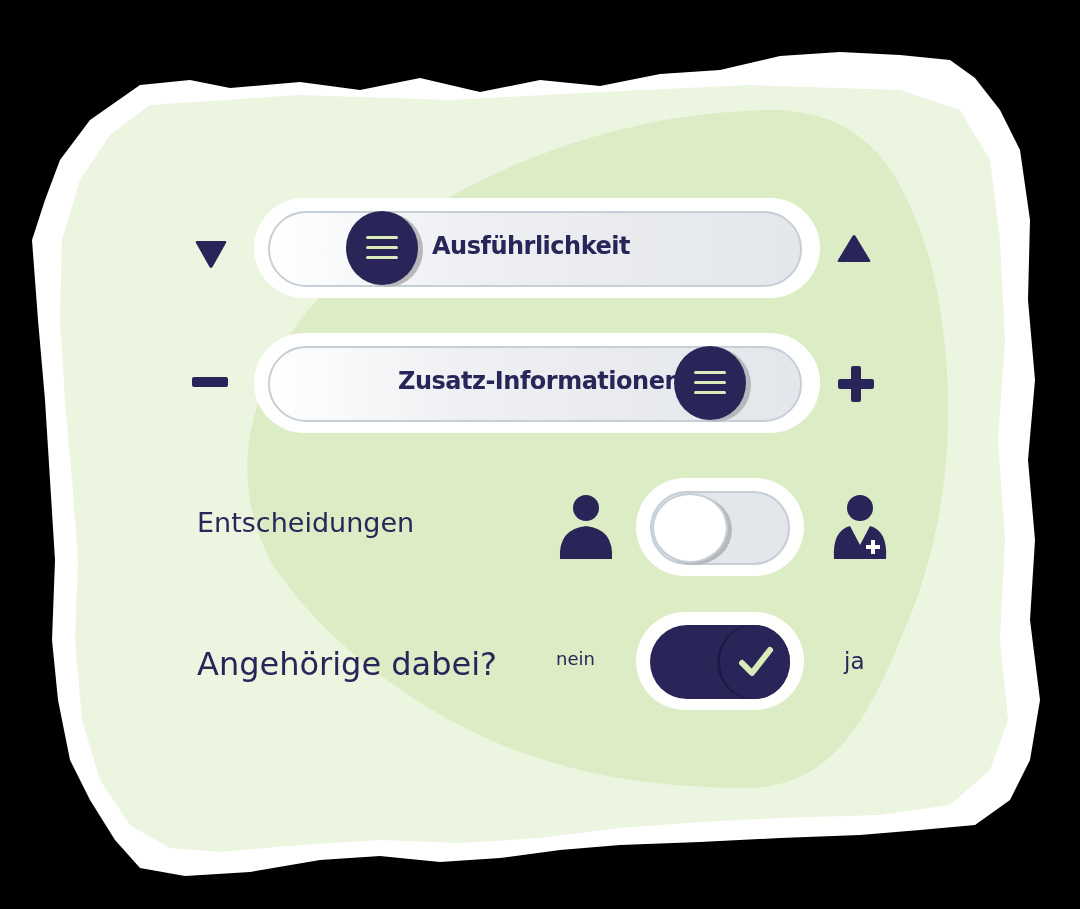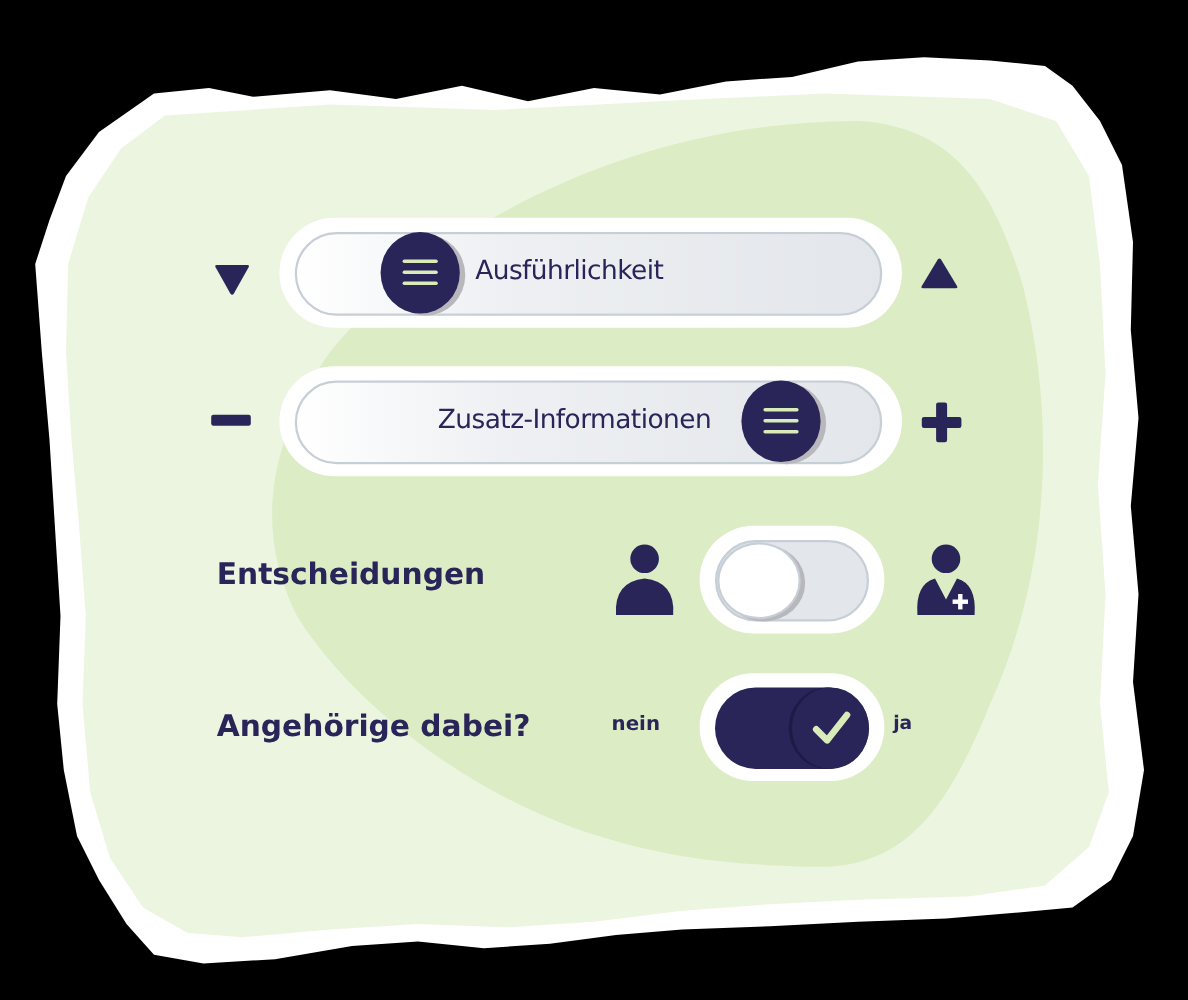--- a/index.html
+++ b/index.html
@@ -1,29 +1,29 @@
 <!DOCTYPE html>
 <html><head>
   <meta charset="utf-8">
   <style>
     html, body { margin:0; padding:0; }
     body { width:1080px; height:909px; background:#000; position:relative; overflow:hidden;
            font-family:"DejaVu Sans", sans-serif; }
     .abs { position:absolute; }
     .bg-svg { position:absolute; left:0; top:0; }
-    .label { position:absolute; color:#2a2558; font-weight:bold; white-space:nowrap; }
+    .label { position:absolute; color:#2a2558; font-weight:normal; white-space:nowrap; }
     .outer-pill { position:absolute; background:#fff; border-radius:60px; }
     .inner-pill { position:absolute; border-radius:50px; border:2px solid #c6ced6;
                   background:linear-gradient(90deg,#ffffff 0%,#eef0f3 35%,#e3e6ea 100%);
                   box-sizing:border-box; }
     .knob { position:absolute; border-radius:50%; background:#2a2558;
             box-shadow:5px 2px 0 #b8b8bc; }
     .knob .bar { position:absolute; left:50%; width:32px; height:3px; margin-left:-16px;
                  background:#d8ebb8; border-radius:2px; }
-    .slider-text { position:absolute; color:#2a2558; font-weight:normal; font-size:24px;
+    .slider-text { position:absolute; color:#2a2558; font-weight:bold; font-size:24px;
                    letter-spacing:-0.5px; white-space:nowrap; }
   </style>
 </head>
 <body>
 
 <svg class="bg-svg" width="1080" height="909" viewBox="0 0 1080 909">
 
   <path fill="#ffffff" d="
     M 140 85 L 190 80 L 230 88 L 300 82 L 360 90 L 420 78 L 480 92 L 540 80 L 600 86 L 660 74 L 720 70
     L 780 56 L 840 52 L 900 55 L 950 60 L 975 78 L 1000 110 L 1020 150 L 1030 220 L 1028 300
@@ -91,23 +91,23 @@
   <div class="inner-pill" style="left:14px;top:13px;width:140px;height:74px;background:#e3e6ea"></div>
   <div style="position:absolute;left:16px;top:15px;width:76px;height:70px;border-radius:50%;background:#fff;border:2px solid #c6ced6;box-sizing:border-box;box-shadow:4px 2px 0 #b8b8bc"></div>
 </div>
 <svg class="abs" style="left:830px;top:493px" width="60" height="70" viewBox="0 0 60 70">
   <circle cx="30" cy="15" r="13" fill="#2a2558"></circle>
   <path d="M4 66 Q2 38 20 33 L30 52 L40 33 Q58 38 56 66 Z" fill="#2a2558"></path>
   <rect x="41" y="47" width="4" height="14" fill="#fff"></rect>
   <rect x="36" y="52" width="14" height="4" fill="#fff"></rect>
 </svg>
 
-<div class="label" style="left:197px;top:645px;font-size:27px">Angehörige dabei?</div>
+<div class="label" style="left:197px;top:645px;font-size:32px">Angehörige dabei?</div>
 <div class="label" style="left:556px;top:648px;font-size:18px">nein</div>
 <div class="outer-pill" style="left:636px;top:612px;width:168px;height:98px">
   <div style="position:absolute;left:14px;top:13px;width:140px;height:74px;border-radius:40px;background:#2a2558"></div>
   <div style="position:absolute;left:84px;top:13px;width:70px;height:74px;border-radius:50%;background:#2a2558;box-shadow:-3px 0 0 #1f1a45">
     <svg style="position:absolute;left:17px;top:20px" width="38" height="34" viewBox="0 0 38 34">
       <path d="M5 18 L15 28 L33 5" fill="none" stroke="#d8ebb8" stroke-width="6" stroke-linecap="round" stroke-linejoin="round"></path>
     </svg>
   </div>
 </div>
-<div class="label" style="left:812px;top:648px;font-size:17px">ja</div>
+<div class="label" style="left:844px;top:648px;font-size:23px">ja</div>
 
 </body></html>

